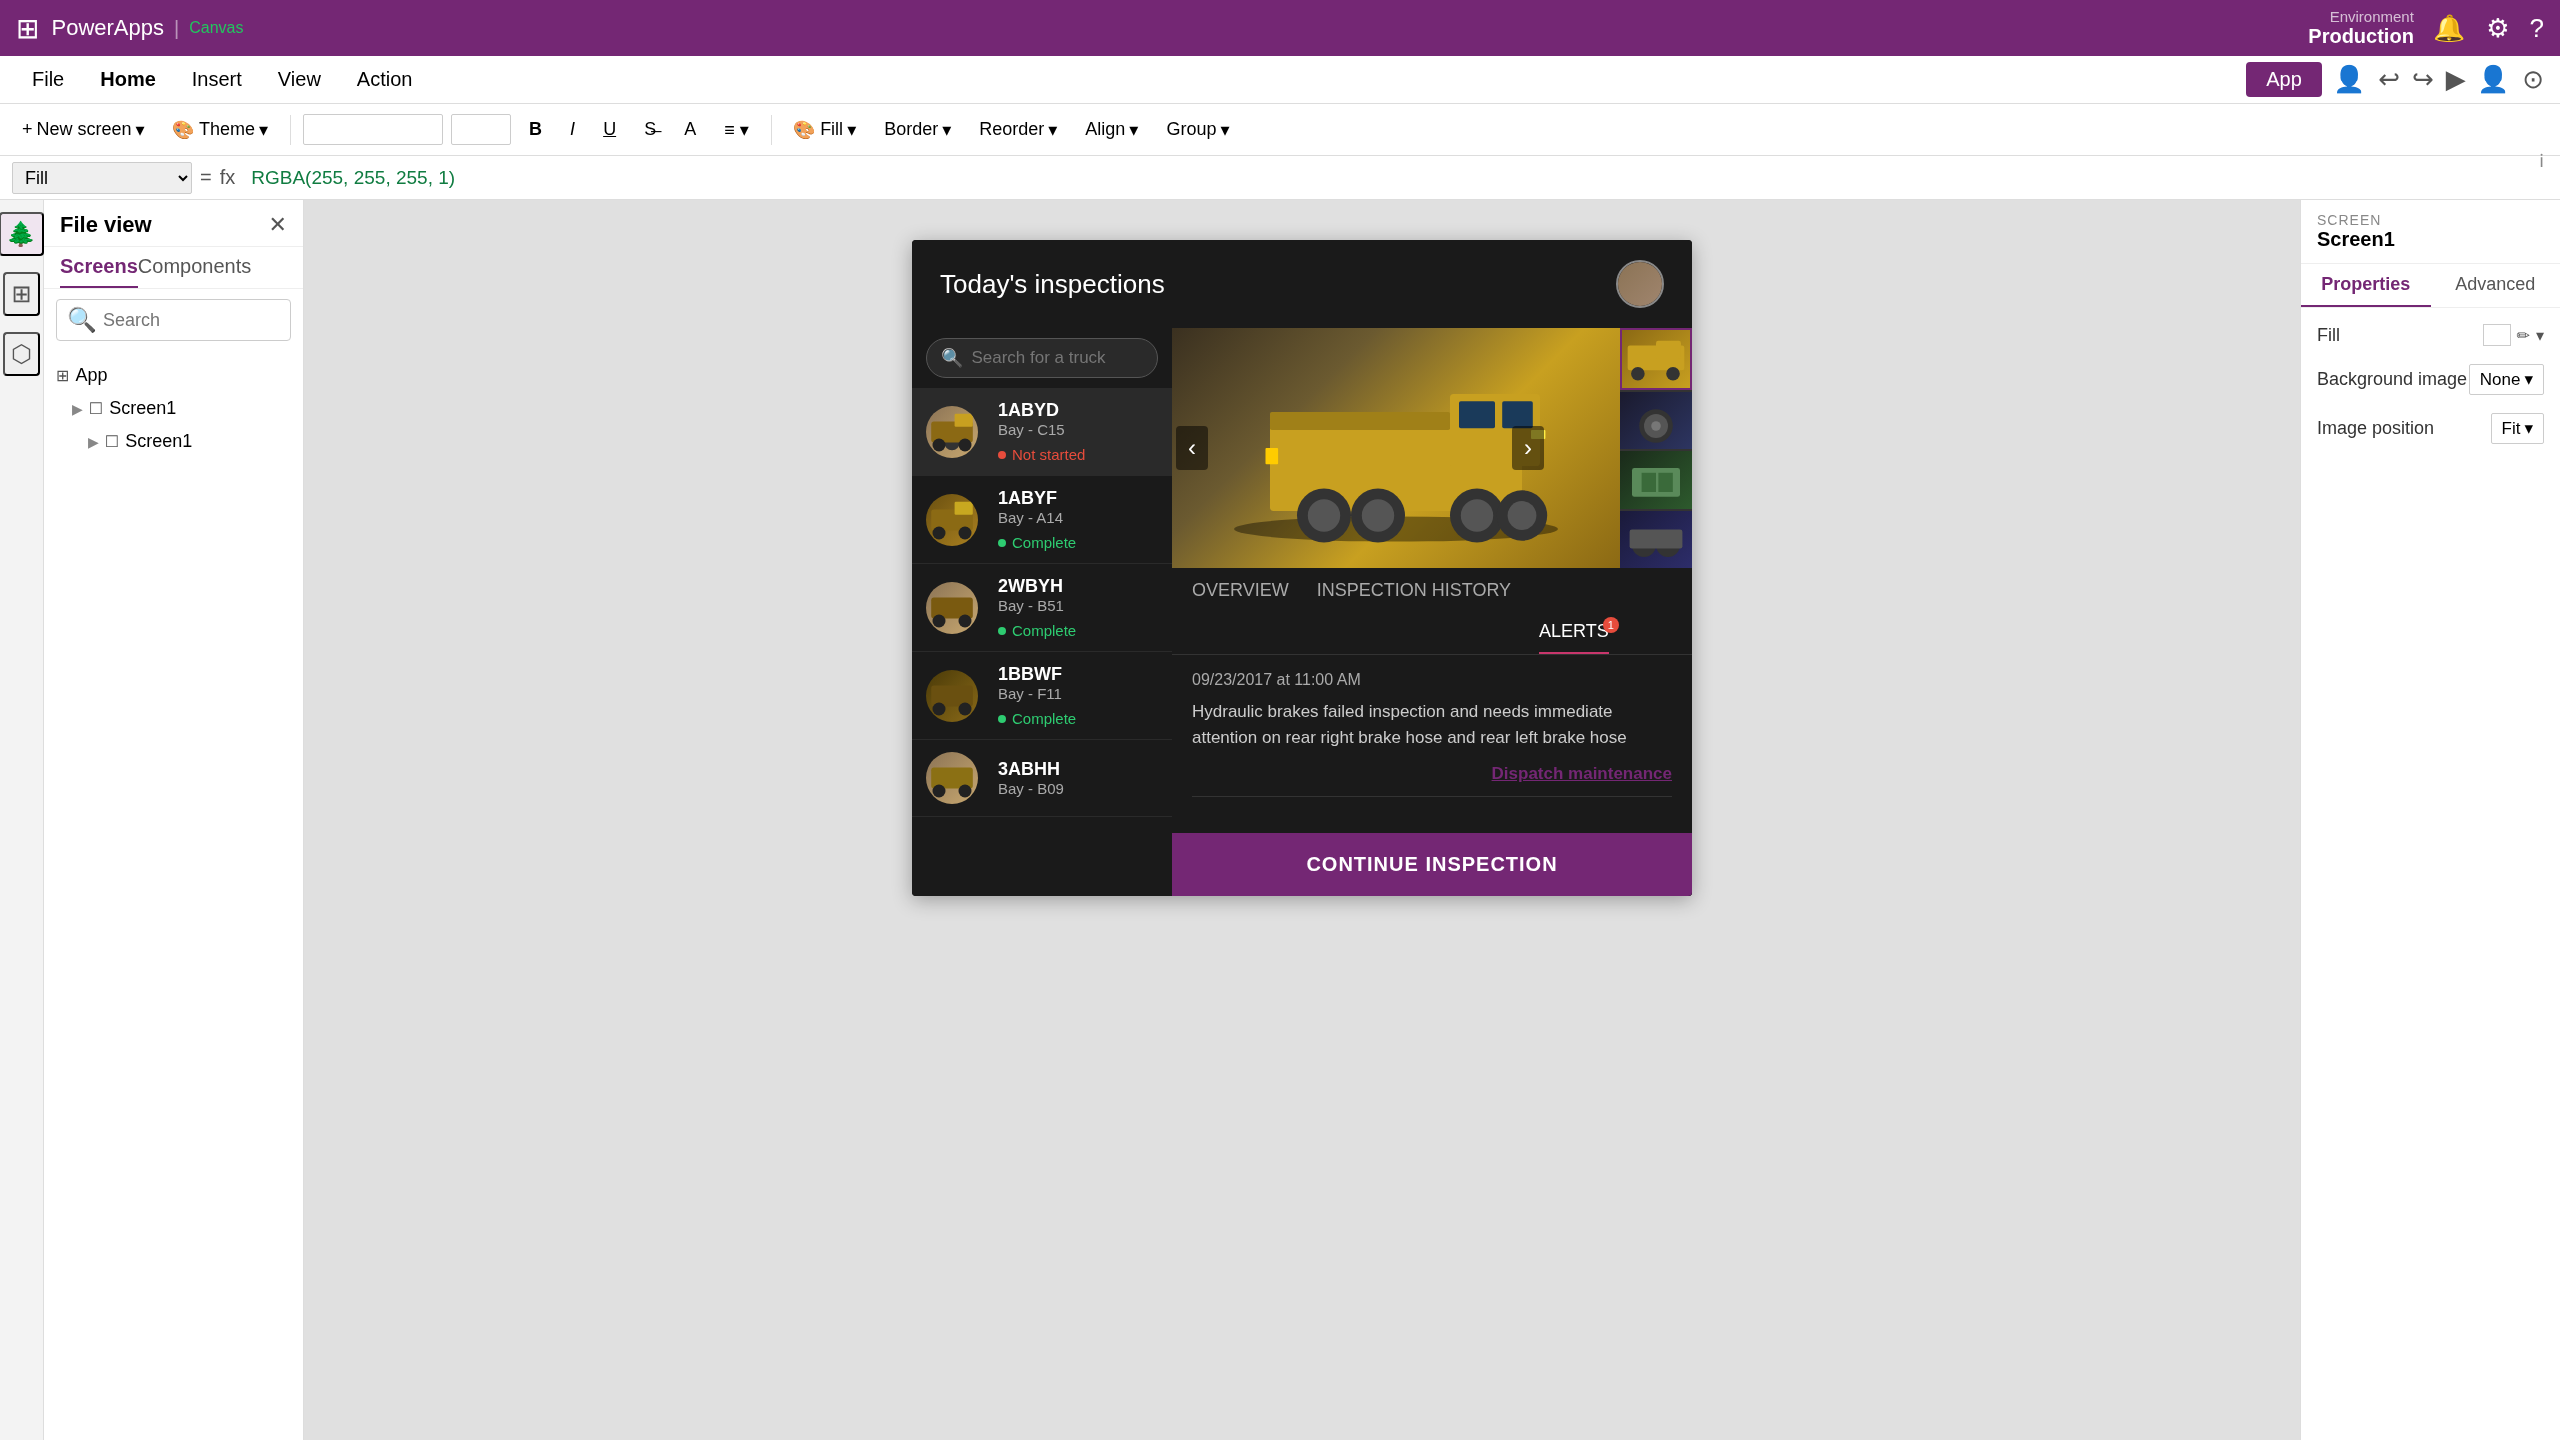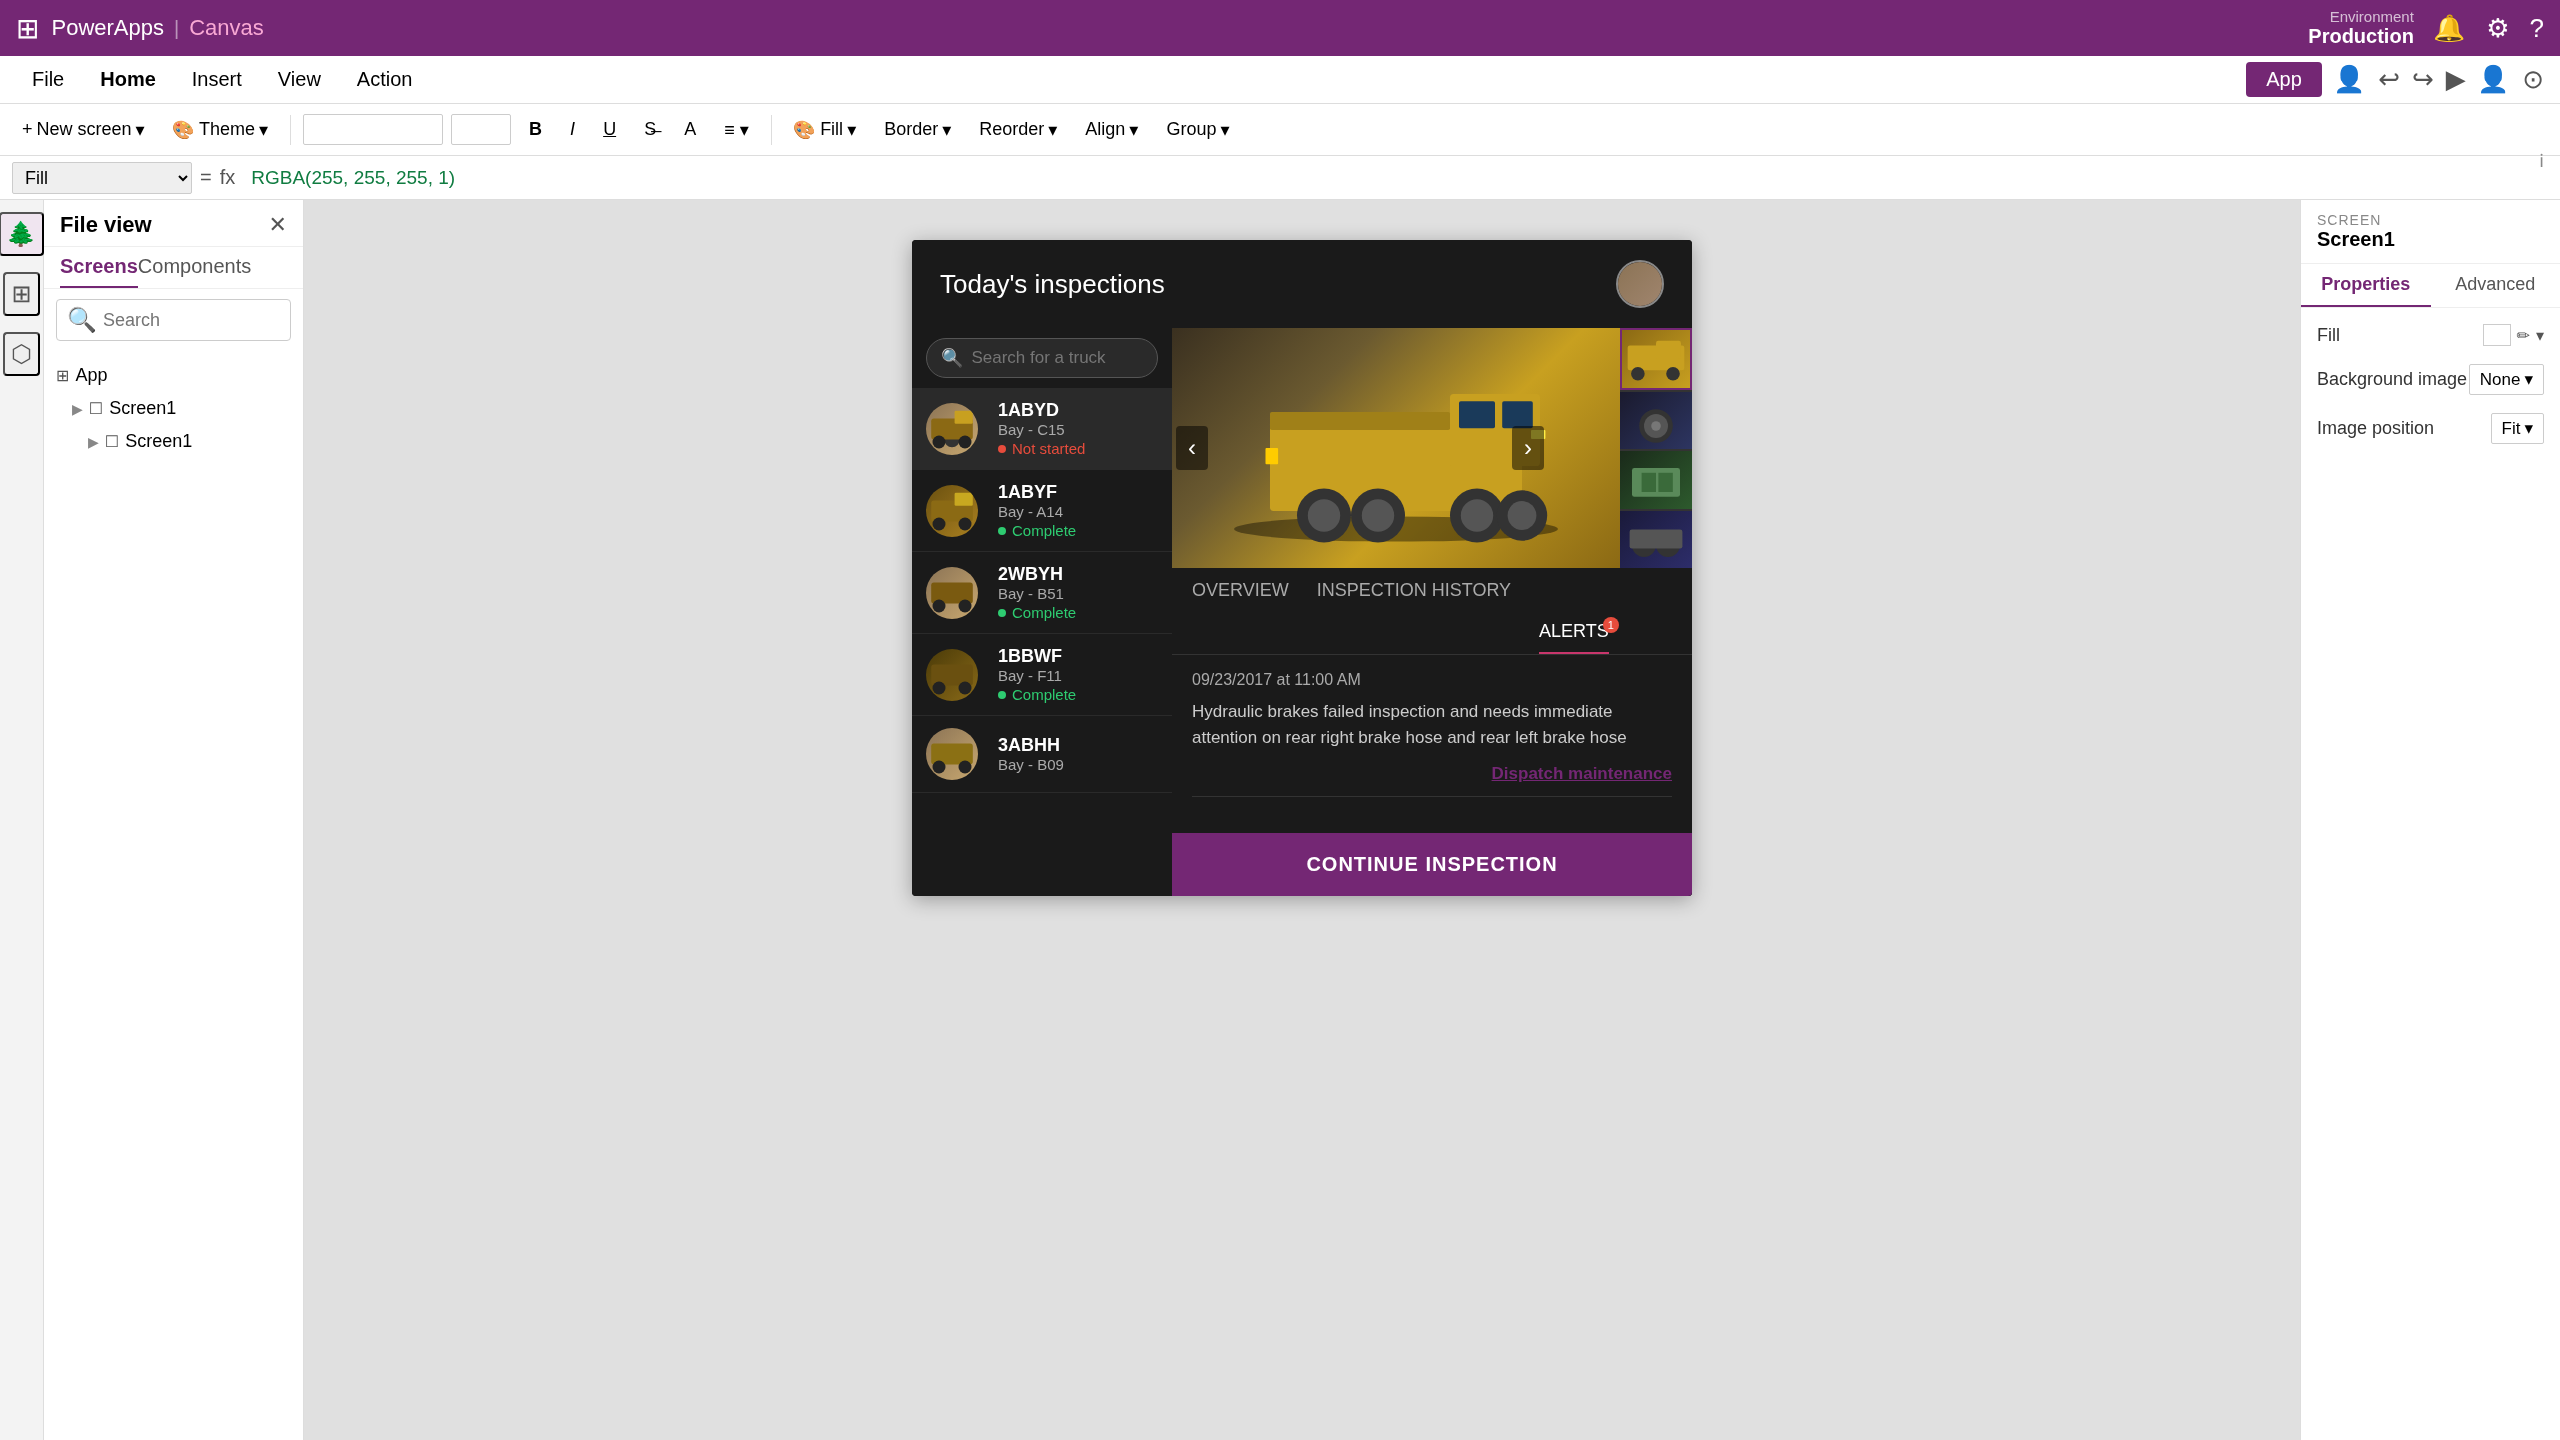--- a/index.html
+++ b/index.html
@@ -6,21 +6,21 @@
     body { font-family: 'Segoe UI', sans-serif; background: #e8e8e8; width: 2560px; height: 1440px; overflow: hidden; font-size: 24px; }
 
     
     .title-bar {
       display: flex; align-items: center; background: #742774; height: 56px; padding: 0 16px; gap: 12px;
     }
     .title-bar-grid { display: flex; align-items: center; gap: 10px; }
     .waffle-icon { color: white; font-size: 28px; cursor: pointer; }
     .powerapps-logo { color: white; font-size: 22px; font-weight: 300; }
     .title-bar-sep { color: rgba(255,255,255,0.5); font-size: 20px; }
-    .canvas-label { color: #f9a8d4; font-size: 22px; }
+    .canvas-label { color: #22c55e; font-size: 16px; }
     .title-bar-right { margin-left: auto; display: flex; align-items: center; gap: 20px; }
     .env-badge { display: flex; flex-direction: column; align-items: flex-end; color: white; font-size: 16px; }
     .env-name { font-size: 20px; font-weight: 600; }
     .icon-btn { color: white; font-size: 26px; background: none; border: none; cursor: pointer; }
 
     
     .menu-bar {
       display: flex; align-items: center; background: #fff; height: 48px; padding: 0 16px; border-bottom: 1px solid #ddd; gap: 4px;
     }
     .menu-item { padding: 6px 16px; font-size: 20px; cursor: pointer; border-radius: 4px; }
@@ -89,21 +89,21 @@
     .search-bar input { background: none; border: none; outline: none; color: #aaa; font-size: 18px; flex: 1; }
     .search-icon-sm { color: #aaa; font-size: 18px; }
 
     .truck-item { display: flex; align-items: center; gap: 20px; padding: 12px 14px; cursor: pointer; border-bottom: 1px solid #2a2a2a; }
     .truck-item.selected { background: #2a2a2a; }
     .truck-thumb { width: 52px; height: 52px; border-radius: 50%; overflow: hidden; flex-shrink: 0; }
     .truck-thumb-inner { width: 100%; height: 100%; background: linear-gradient(135deg, #8b7355 0%, #c8a870 100%); display: flex; align-items: center; justify-content: center; font-size: 10px; color: #444; }
     .truck-info { flex: 1; }
     .truck-id { color: white; font-size: 18px; font-weight: 600; }
     .truck-bay { color: #aaa; font-size: 15px; }
-    .truck-status { display: flex; align-items: center; gap: 6px; margin-top: 2px; }
+    .truck-status { display: flex; align-items: center; gap: 6px; margin-top: 8px; }
     .status-dot { width: 8px; height: 8px; border-radius: 50%; }
     .status-dot.red { background: #e74c3c; }
     .status-dot.blue { background: #3498db; }
     .status-dot.green { background: #2ecc71; }
     .status-text { font-size: 15px; }
     .status-text.red { color: #e74c3c; }
     .status-text.blue { color: #3498db; }
     .status-text.green { color: #2ecc71; }
     .sort-icon { color: #aaa; font-size: 18px; cursor: pointer; }
 

